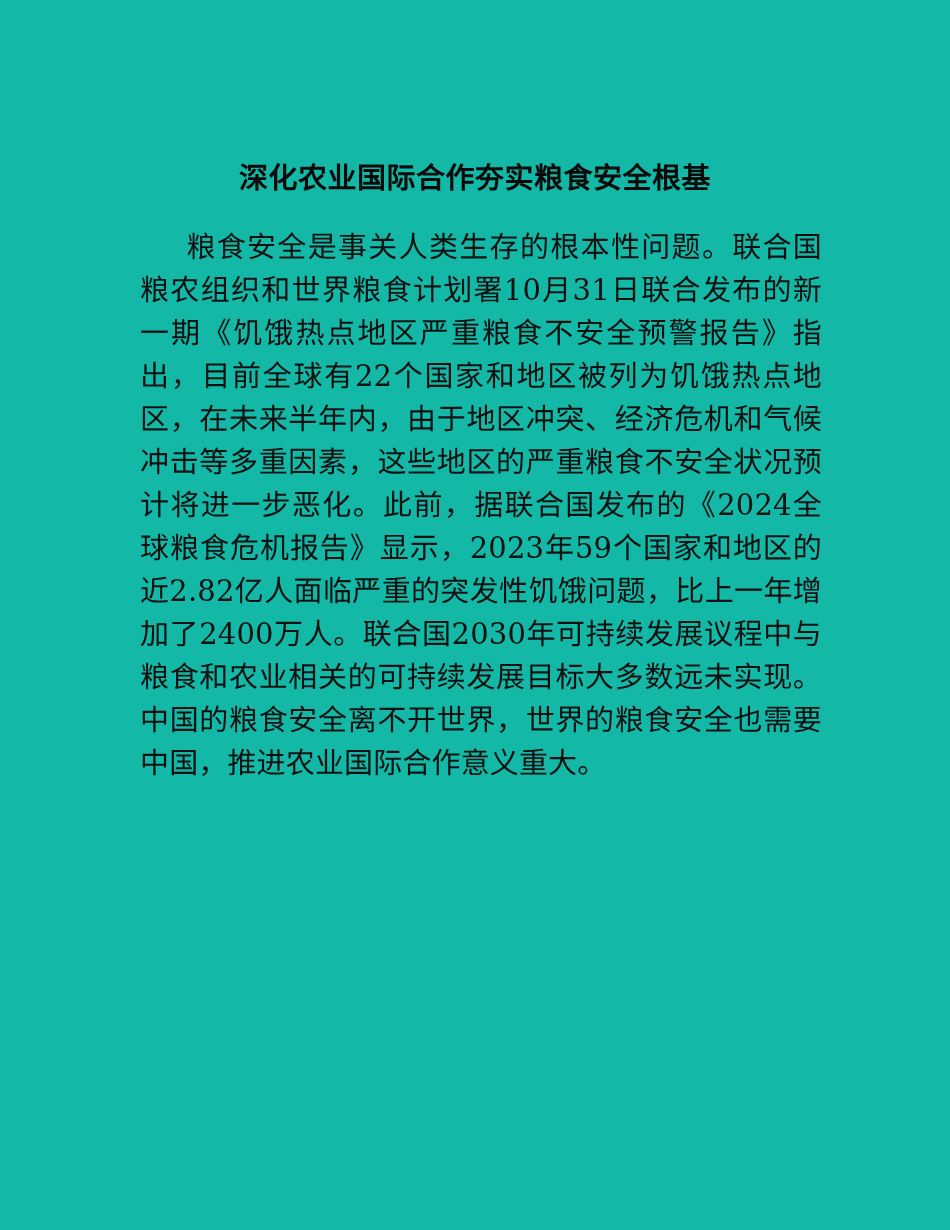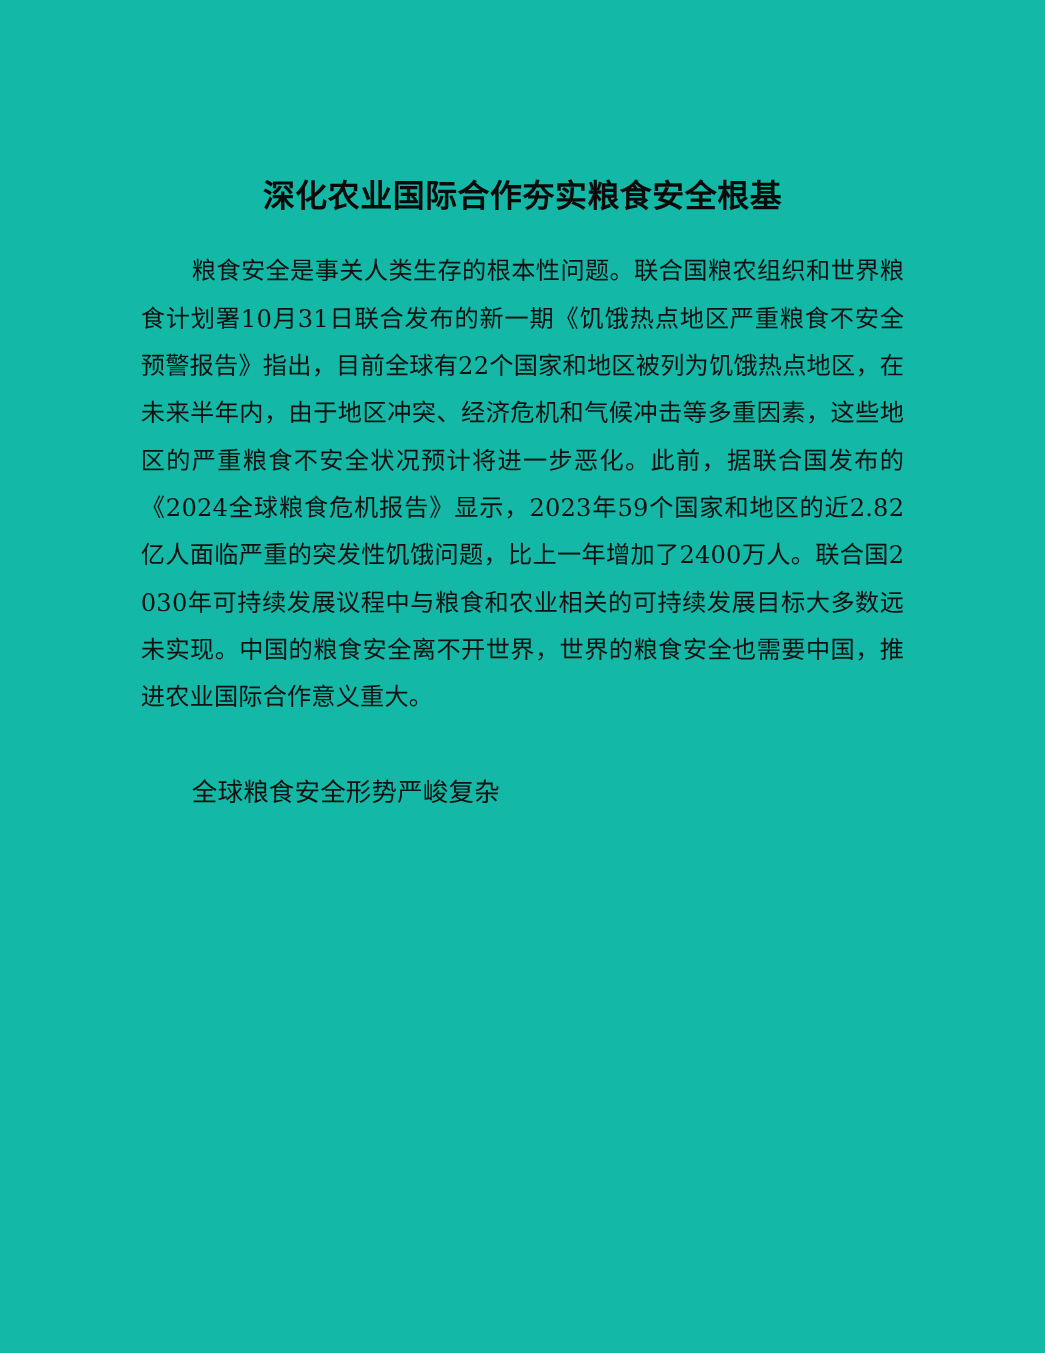--- a/index.html
+++ b/index.html
@@ -46,24 +46,24 @@
 
   
   .body-block {
     position: absolute;
     left: 0;
     top: 226px;
     width: 694px;
   }
 
   p.para {
-    margin: 0 0 0 0;
+    margin: 0 0 0 12px;
     padding: 0;
     font-family: "DejaVu Serif", "Liberation Serif", serif;
-    font-size: 22px;
+    font-size: 29px;
     line-height: 43px;
     color: #111111;
     text-align: justify;
     text-justify: inter-character;
     text-align-last: left;
     text-indent: 46.4px;   
     word-break: break-all;
     letter-spacing: 0.15px;
   }
 
@@ -95,20 +95,19 @@
   <div class="content">
 
     <h1 class="doc-title">深化农业国际合作夯实粮食安全根基</h1>
 
     <div class="body-block">
 
       <p class="para">粮食安全是事关人类生存的根本性问题。联合国粮农组织和世界粮食计划署10月31日联合发布的新一期《饥饿热点地区严重粮食不安全预警报告》指出，目前全球有22个国家和地区被列为饥饿热点地区，在未来半年内，由于地区冲突、经济危机和气候冲击等多重因素，这些地区的严重粮食不安全状况预计将进一步恶化。此前，据联合国发布的《2024全球粮食危机报告》显示，2023年59个国家和地区的近2.82亿人面临严重的突发性饥饿问题，比上一年增加了2400万人。联合国2030年可持续发展议程中与粮食和农业相关的可持续发展目标大多数远未实现。中国的粮食安全离不开世界，世界的粮食安全也需要中国，推进农业国际合作意义重大。</p>
 
       <div class="gap-before-sub"></div>
 
-      <p class="subheading">全球粮食安全形势严峻复杂</p>
 
       <div class="gap-after-sub"></div>
 
 
     </div>
   </div>
 </div>
 
 </body></html>

